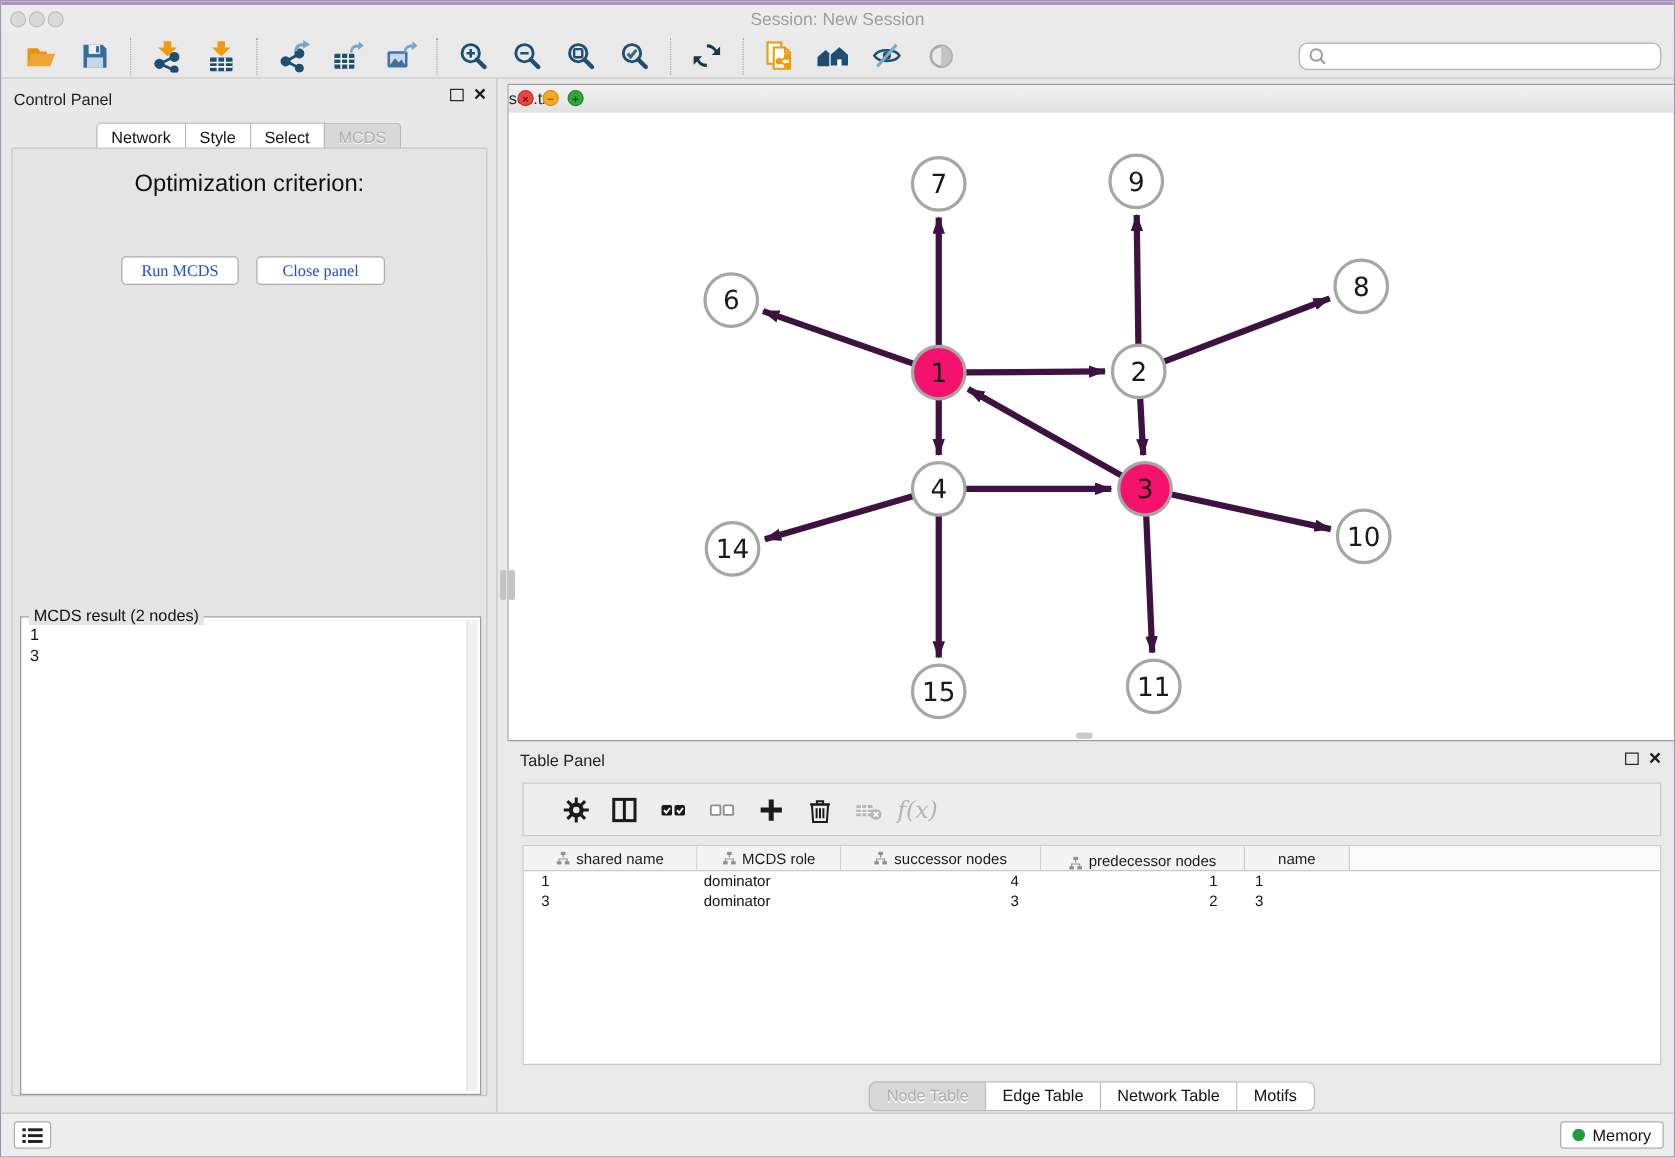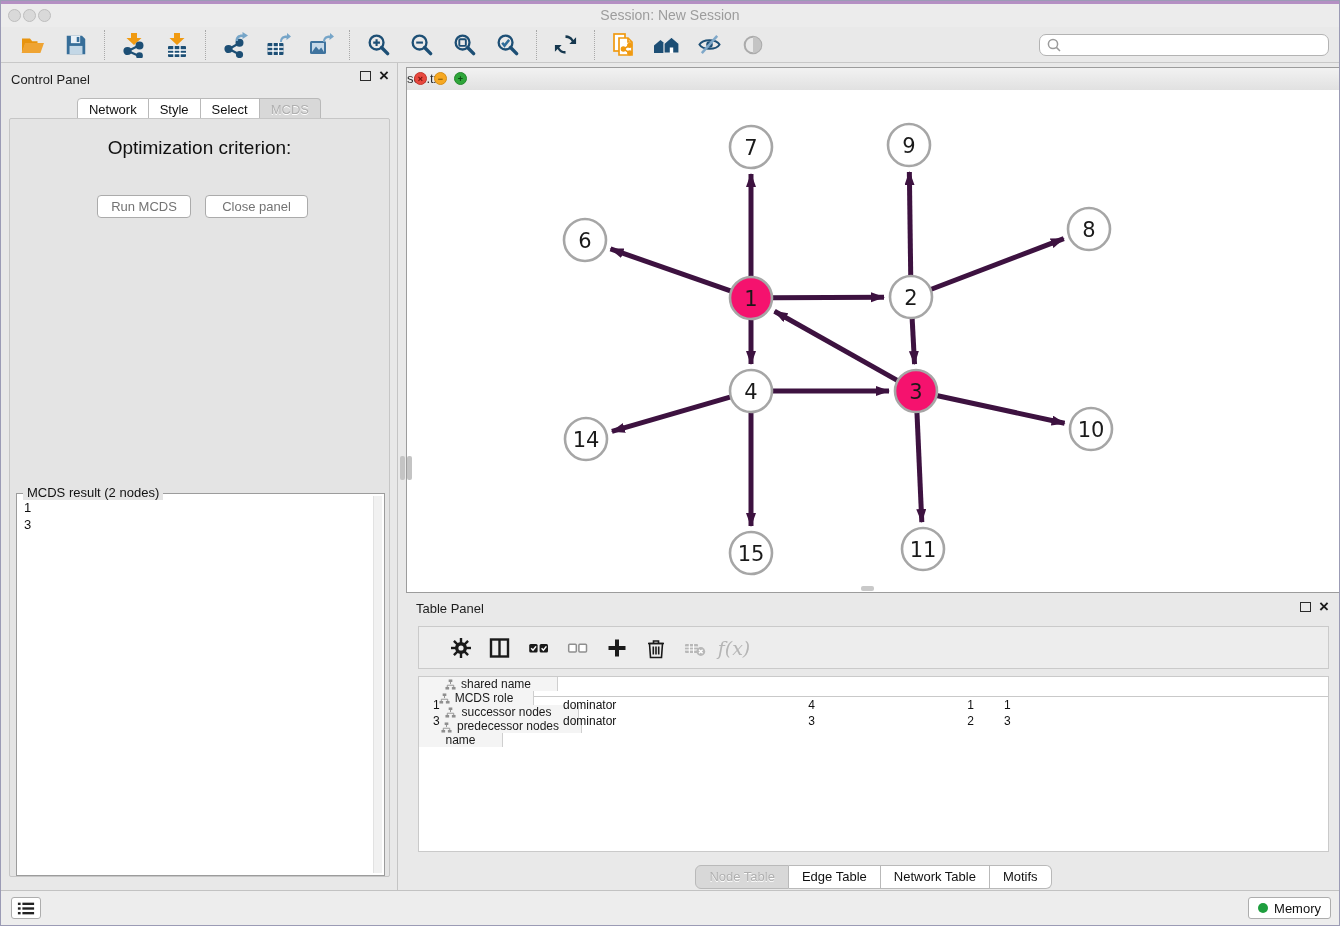--- a/index.html
+++ b/index.html
@@ -34,22 +34,22 @@
   .tab{background:#fff;border:1px solid #B9B9B9;border-left:none;padding:3px 11px 4px;font-size:13px;color:#111;white-space:nowrap;}
   .tab:first-child{border-left:1px solid #B9B9B9;border-radius:4px 0 0 4px;}
   .tab:last-child{border-radius:0 4px 4px 0;}
   .tab.active{background:#D8D8D8;color:#AFAFAF;text-shadow:0 1px 0 #fff;}
 
   .panel-inner{position:absolute;left:8px;top:55px;width:381px;height:759px;background:#E4E4E4;border:1px solid #C6C6C6;border-radius:2px;box-sizing:border-box;}
   .opt-label{padding-top:18px;text-align:center;font-size:19px;color:#111;}
   .criterion-select{position:absolute;left:37px;top:41px;width:310px;height:22px;background:#fff;border:1px solid #ABABAB;border-radius:4px;
                     display:flex;align-items:center;font-size:13px;color:#111;padding-left:9px;box-sizing:border-box;}
   .criterion-select .chev{margin-left:auto;margin-right:6px;display:flex;}
-  .cp-btn{position:absolute;top:76px;height:23px;background:#fff;border:1px solid #ABABAB;border-radius:4px;
-          font-size:13px;color:#737373;display:flex;align-items:center;justify-content:center;box-sizing:border-box;}
+  .cp-btn{position:absolute;top:86px;height:23px;background:#fff;border:1px solid #ABABAB;border-radius:4px;
+          font-size:13px;color:#1d4ed8;display:flex;align-items:center;justify-content:center;box-sizing:border-box;font-family:Liberation Serif, serif;}
   .run-btn{left:87px;width:94px;}
   .closep-btn{left:195px;width:103px;}
 
   .result-group{position:absolute;left:6px;top:374px;width:369px;height:383px;border:1px solid #9C9C9C;background:#fff;box-sizing:border-box;}
   .result-title{position:absolute;top:-9px;left:6px;background:#E4E4E4;padding:0 4px;font-size:13px;color:#111;}
   .result-text{position:absolute;left:2px;top:2px;right:11px;bottom:2px;font-size:13px;line-height:17px;color:#111;
                white-space:pre;padding:3px 5px;overflow:hidden;}
   .result-scroll{position:absolute;right:2px;top:2px;bottom:2px;width:8px;background:#F1F1F1;border-left:1px solid #E2E2E2;}
 
   
@@ -66,21 +66,21 @@
   .net-hthumb{position:absolute;left:454px;bottom:1px;width:13px;height:5px;background:#C9C9C9;border-radius:2px;}
 
   
   .table-panel{position:absolute;left:405px;top:595px;width:935px;height:295px;background:#E9E9E9;}
   .tp-toolbar{position:absolute;left:12px;top:30px;width:911px;height:43px;background:#EDEDED;border:1px solid #CACACA;
               display:flex;align-items:center;padding-left:24px;gap:3px;box-sizing:border-box;}
   .tp-icon{width:36px;height:30px;display:flex;align-items:center;justify-content:center;flex:none;}
   .fx-label{font-family:"DejaVu Serif",serif;font-style:italic;color:#B5B5B5;font-size:19px;}
 
   .tp-table{position:absolute;left:12px;top:80px;width:911px;height:176px;background:#fff;border:1px solid #CACACA;overflow:hidden;box-sizing:border-box;}
-  .thead{display:flex;height:19px;border-bottom:1px solid #C9C9C9;flex-direction:column;}
+  .thead{display:flex;height:19px;border-bottom:1px solid #C9C9C9;}
   .th{display:flex;align-items:center;justify-content:center;gap:5px;font-size:12px;color:#1A1A1A;
       background:#F4F4F4;border-right:1px solid #CFCFCF;box-sizing:border-box;flex:none;}
   .thead .filler{flex:1;background:#FBFBFB;}
   .tr{display:flex;height:16px;align-items:center;font-size:12px;color:#111;}
   .td{flex:none;overflow:hidden;white-space:nowrap;}
 
   .tp-tabs{position:absolute;left:0;right:0;top:269px;}
   .tp-tabs .tab{border-radius:0;padding:3px 13px 4px;font-size:13px;}
   .tp-tabs .tab:first-child{border-radius:6px 0 0 6px;}
   .tp-tabs .tab:last-child{border-radius:0 6px 6px 0;}

